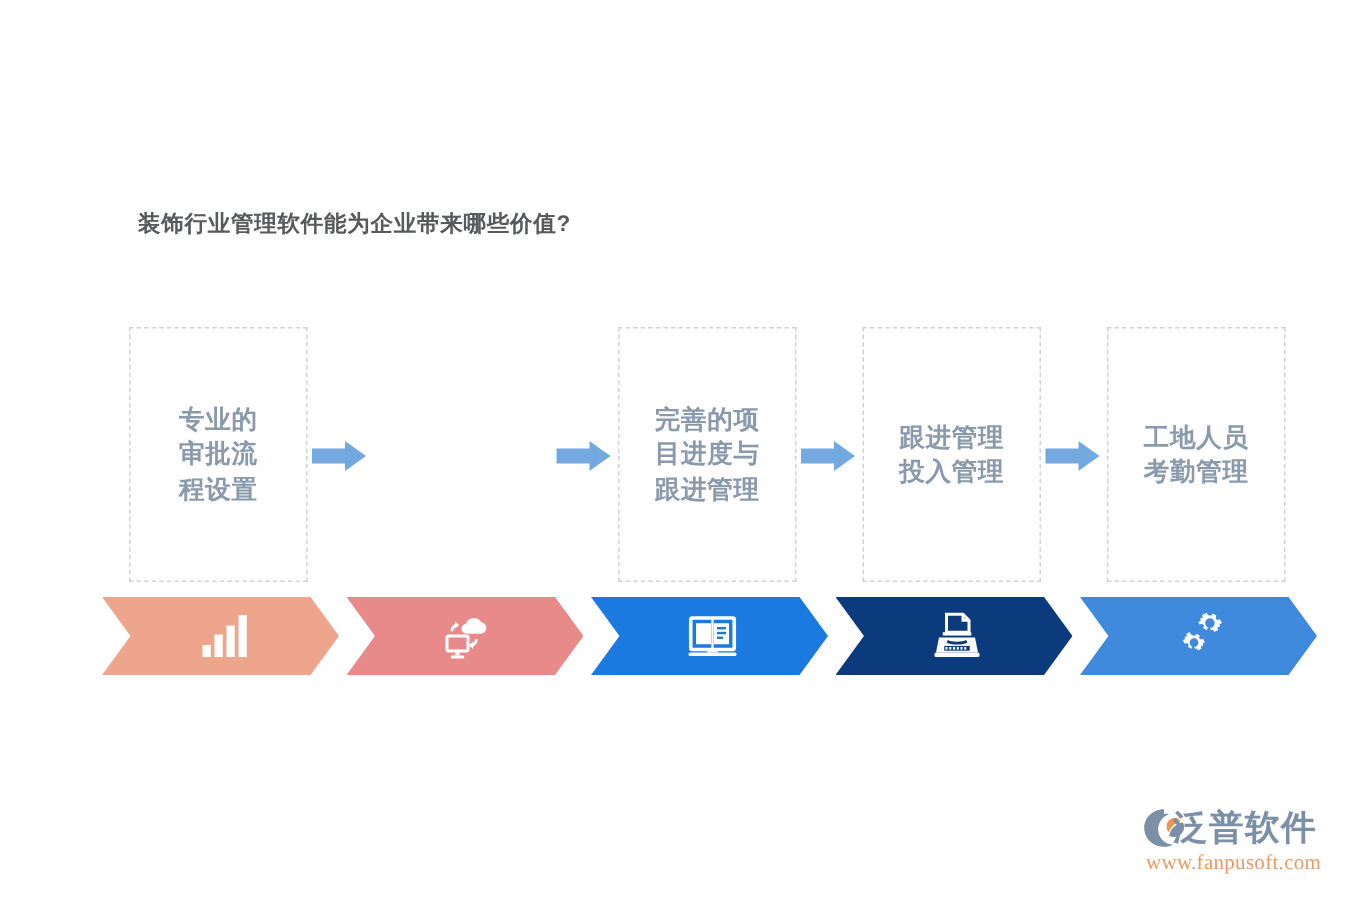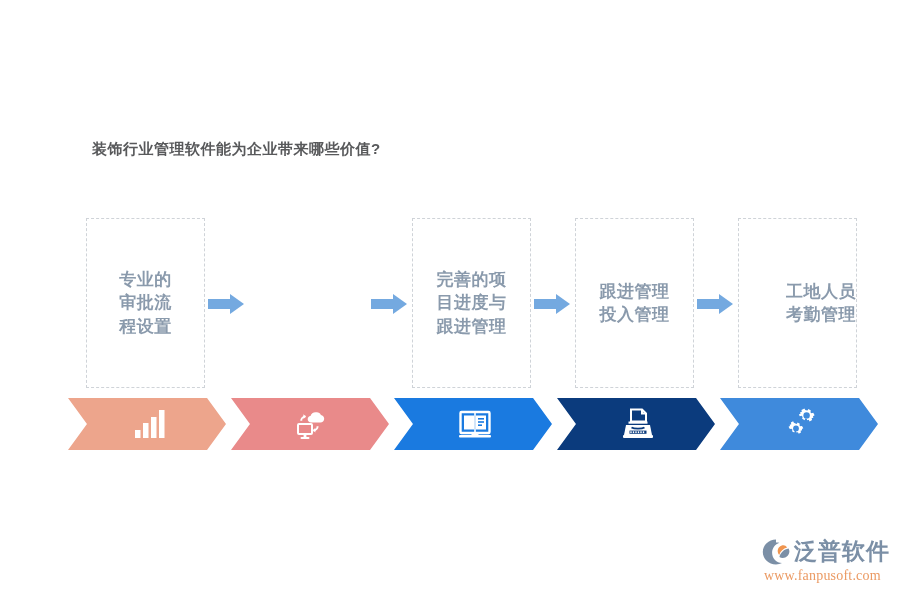--- a/index.html
+++ b/index.html
@@ -139,21 +139,21 @@
   }
   #logo-mark {
     position: absolute;
     left: 0;
     top: 2px;
     width: 28px;
     height: 28px;
   }
   #logo-text {
     position: absolute;
-    left: 32px;
+    left: 20px;
     top: 0px;
     font-size: 23px;
     font-weight: bold;
     color: #7b8fa6;
     letter-spacing: 1px;
     white-space: nowrap;
   }
   #logo-url {
     position: absolute;
     left: 2px;
@@ -209,21 +209,21 @@
         <div class="step-label" style="color: rgb(138, 154, 172);">跟进管理
 投入管理</div>
       </div>
     </div>
     <div class="connector" style="left:611px;">
       <div class="shaft" style="background: rgb(116, 169, 224);"></div>
       <div class="head" style="border-left-color: rgb(116, 169, 224);"></div>
     </div>
 
     <div class="flow-step" style="left:652px;">
-      <div class="step-box" style="border-color: rgb(207, 211, 216); justify-content: flex-end;">
+      <div class="step-box" style="border-color: rgb(207, 211, 216);">
         <div class="step-label" style="color: rgb(138, 154, 172);">工地人员
 考勤管理</div>
       </div>
     </div>
 
   </div>
 
   <div id="chevron-row">
 
     <div class="chevron first" style="left: 0px; background: rgb(237, 165, 140);">

